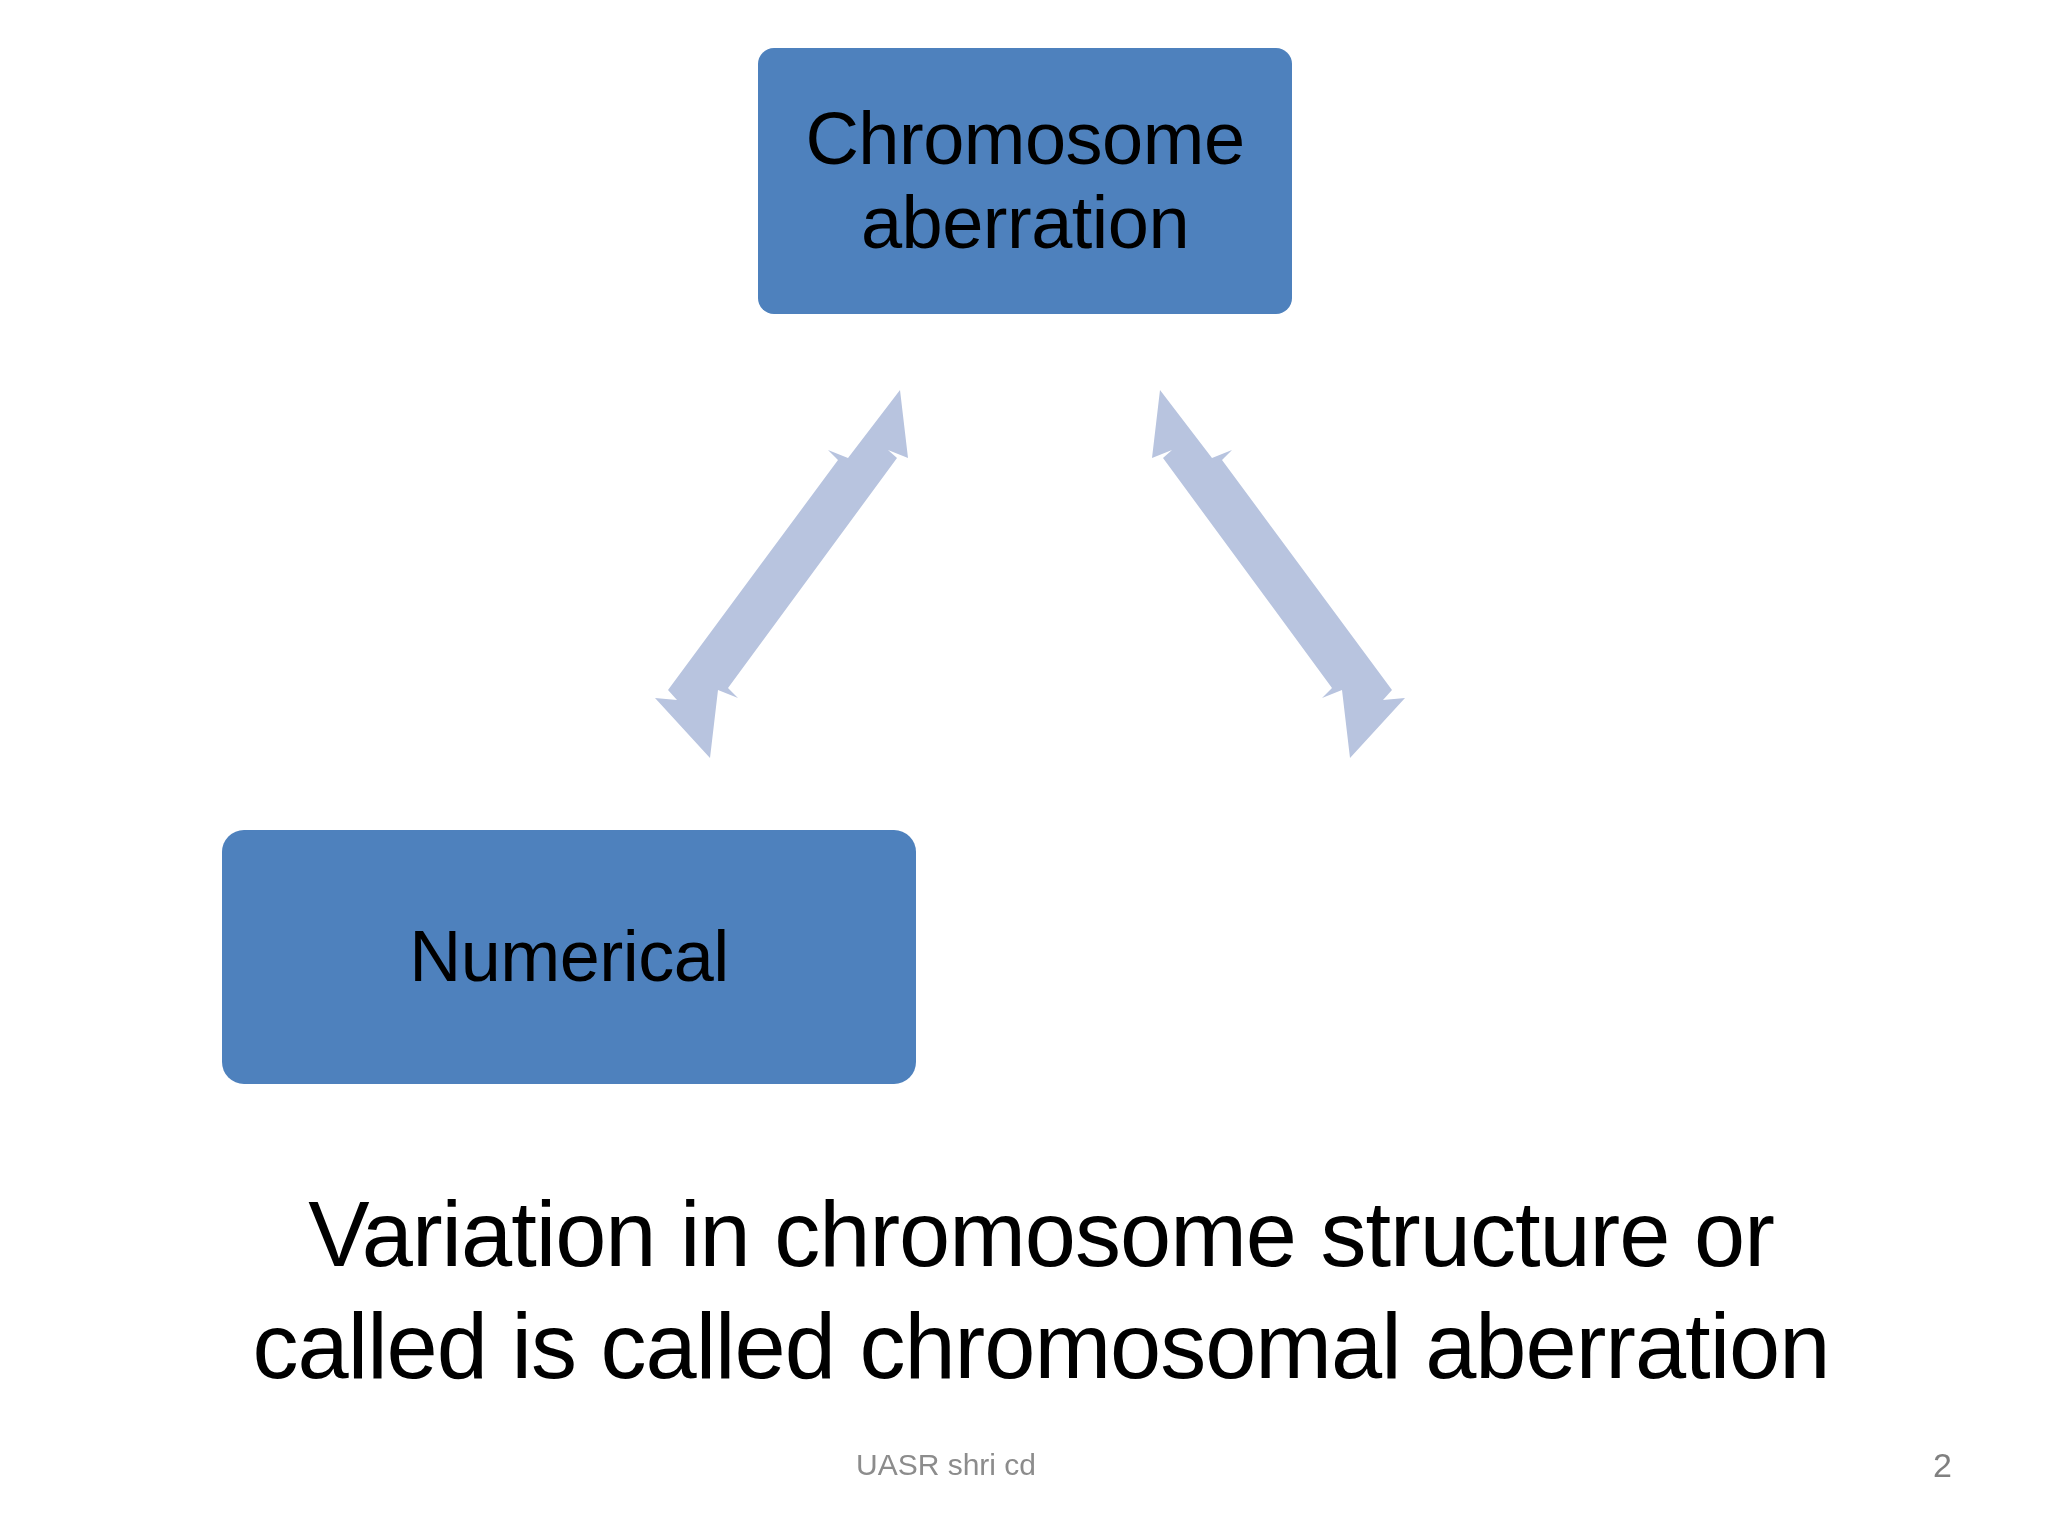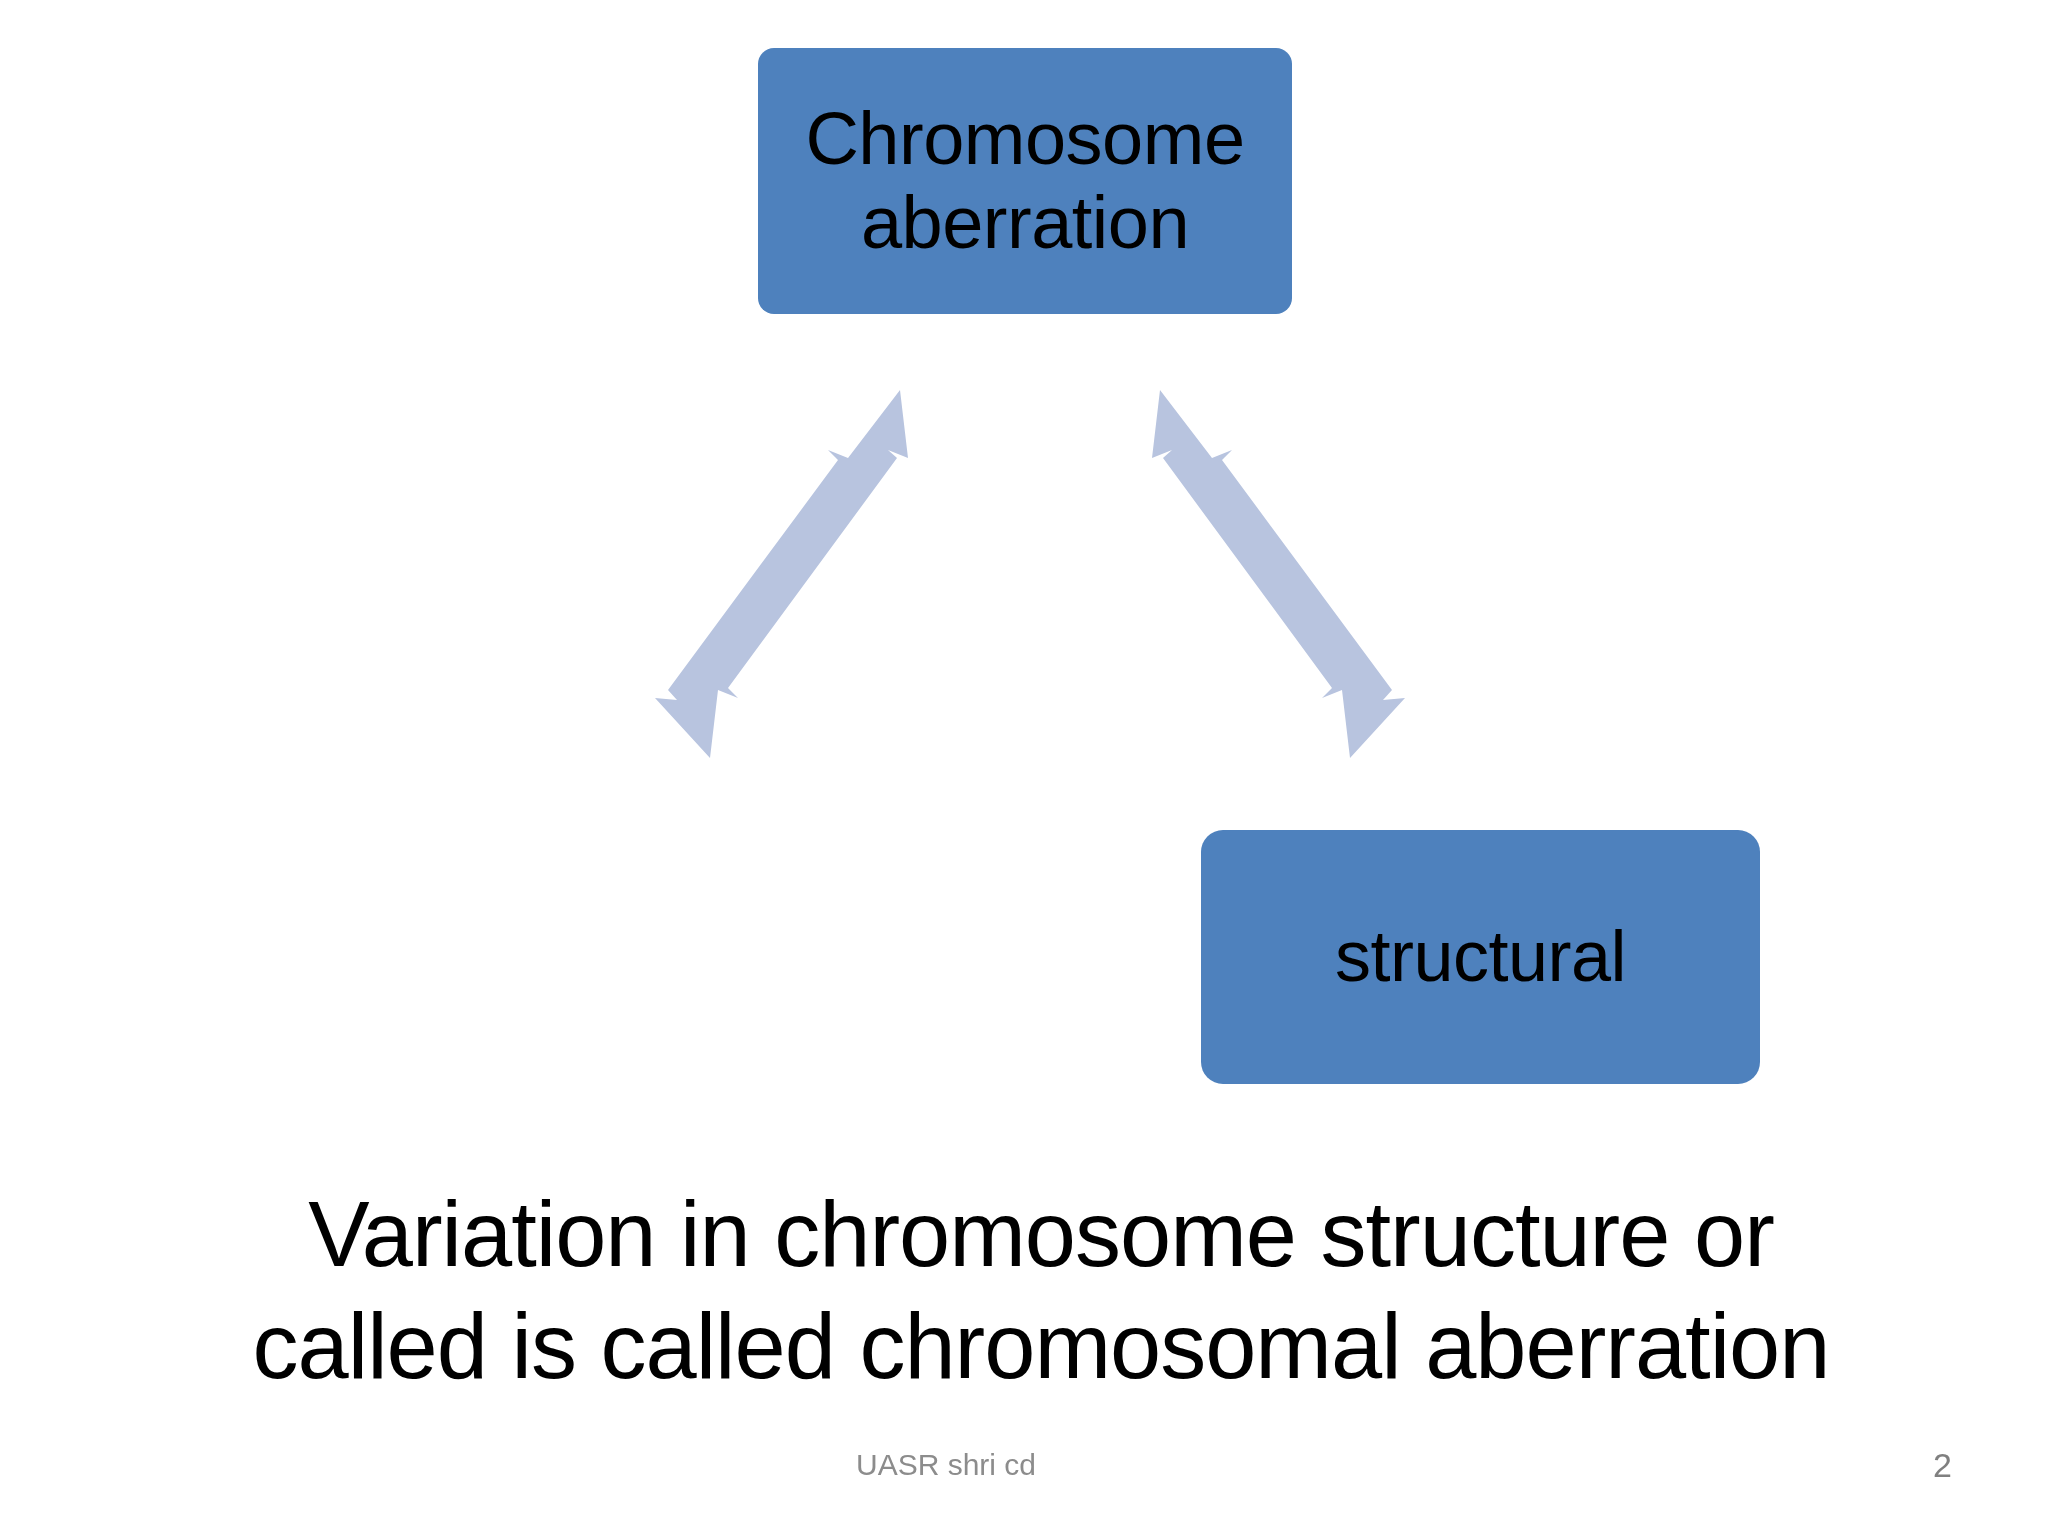--- a/index.html
+++ b/index.html
@@ -134,24 +134,24 @@
   <svg class="arrow-svg" id="arrow-left-svg" viewBox="0 0 300 400">
 
     <polygon points="250,10 258,78 238,70 247,78 78,308 88,318 68,310 60,378 5,318 27,320 18,310 188,80 178,70 198,78" fill="#B8C4DF"></polygon>
   </svg>
 
   <svg class="arrow-svg" id="arrow-right-svg" viewBox="0 0 300 400">
 
     <polygon points="50,10 42,78 62,70 53,78 222,308 212,318 232,310 240,378 295,318 273,320 282,310 112,80 122,70 102,78" fill="#B8C4DF"></polygon>
   </svg>
 
+  <div class="node" id="node-left">
+    <span class="node-label">Numerical</span>
+  </div>
 
-  <div class="node" id="node-right">
-    <span class="node-label">structural</span>
-  </div>
 
   <div id="caption">
     <span class="cap-line">Variation in chromosome structure or</span>
     <span class="cap-line">called is called chromosomal aberration</span>
   </div>
 
   <div id="footer-note">UASR shri cd</div>
   <div id="page-number">2</div>
 
 </div>

